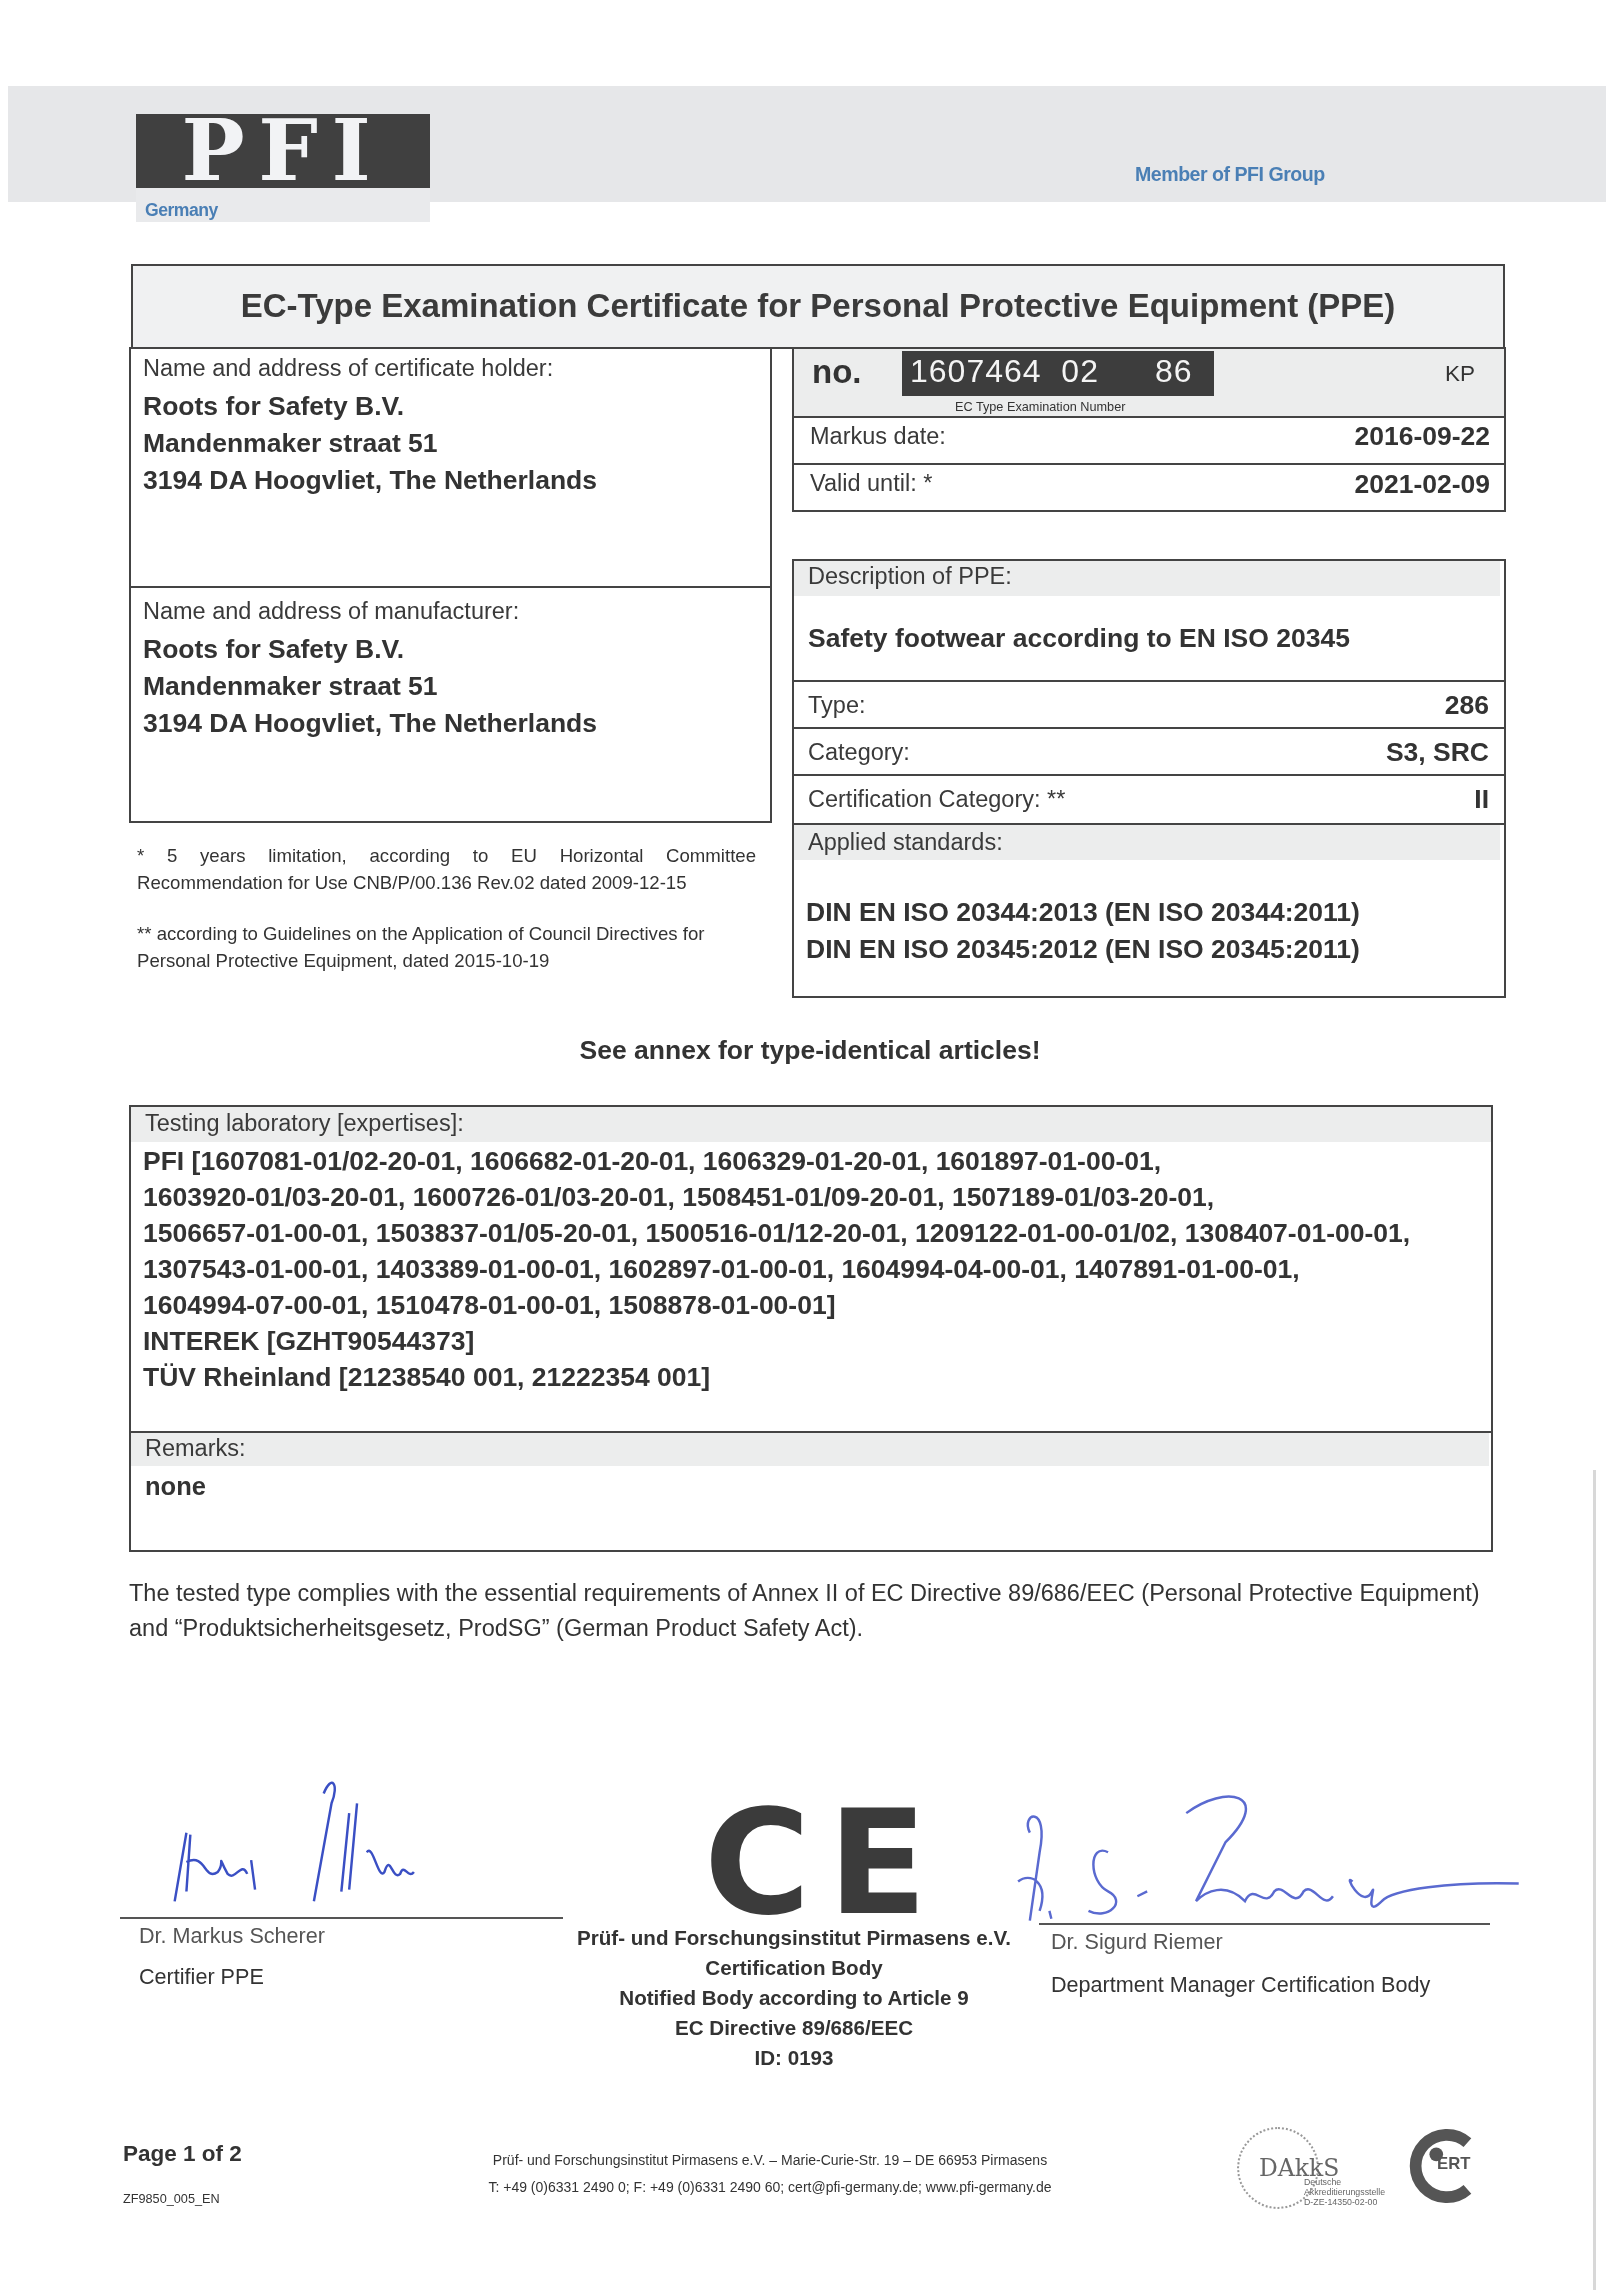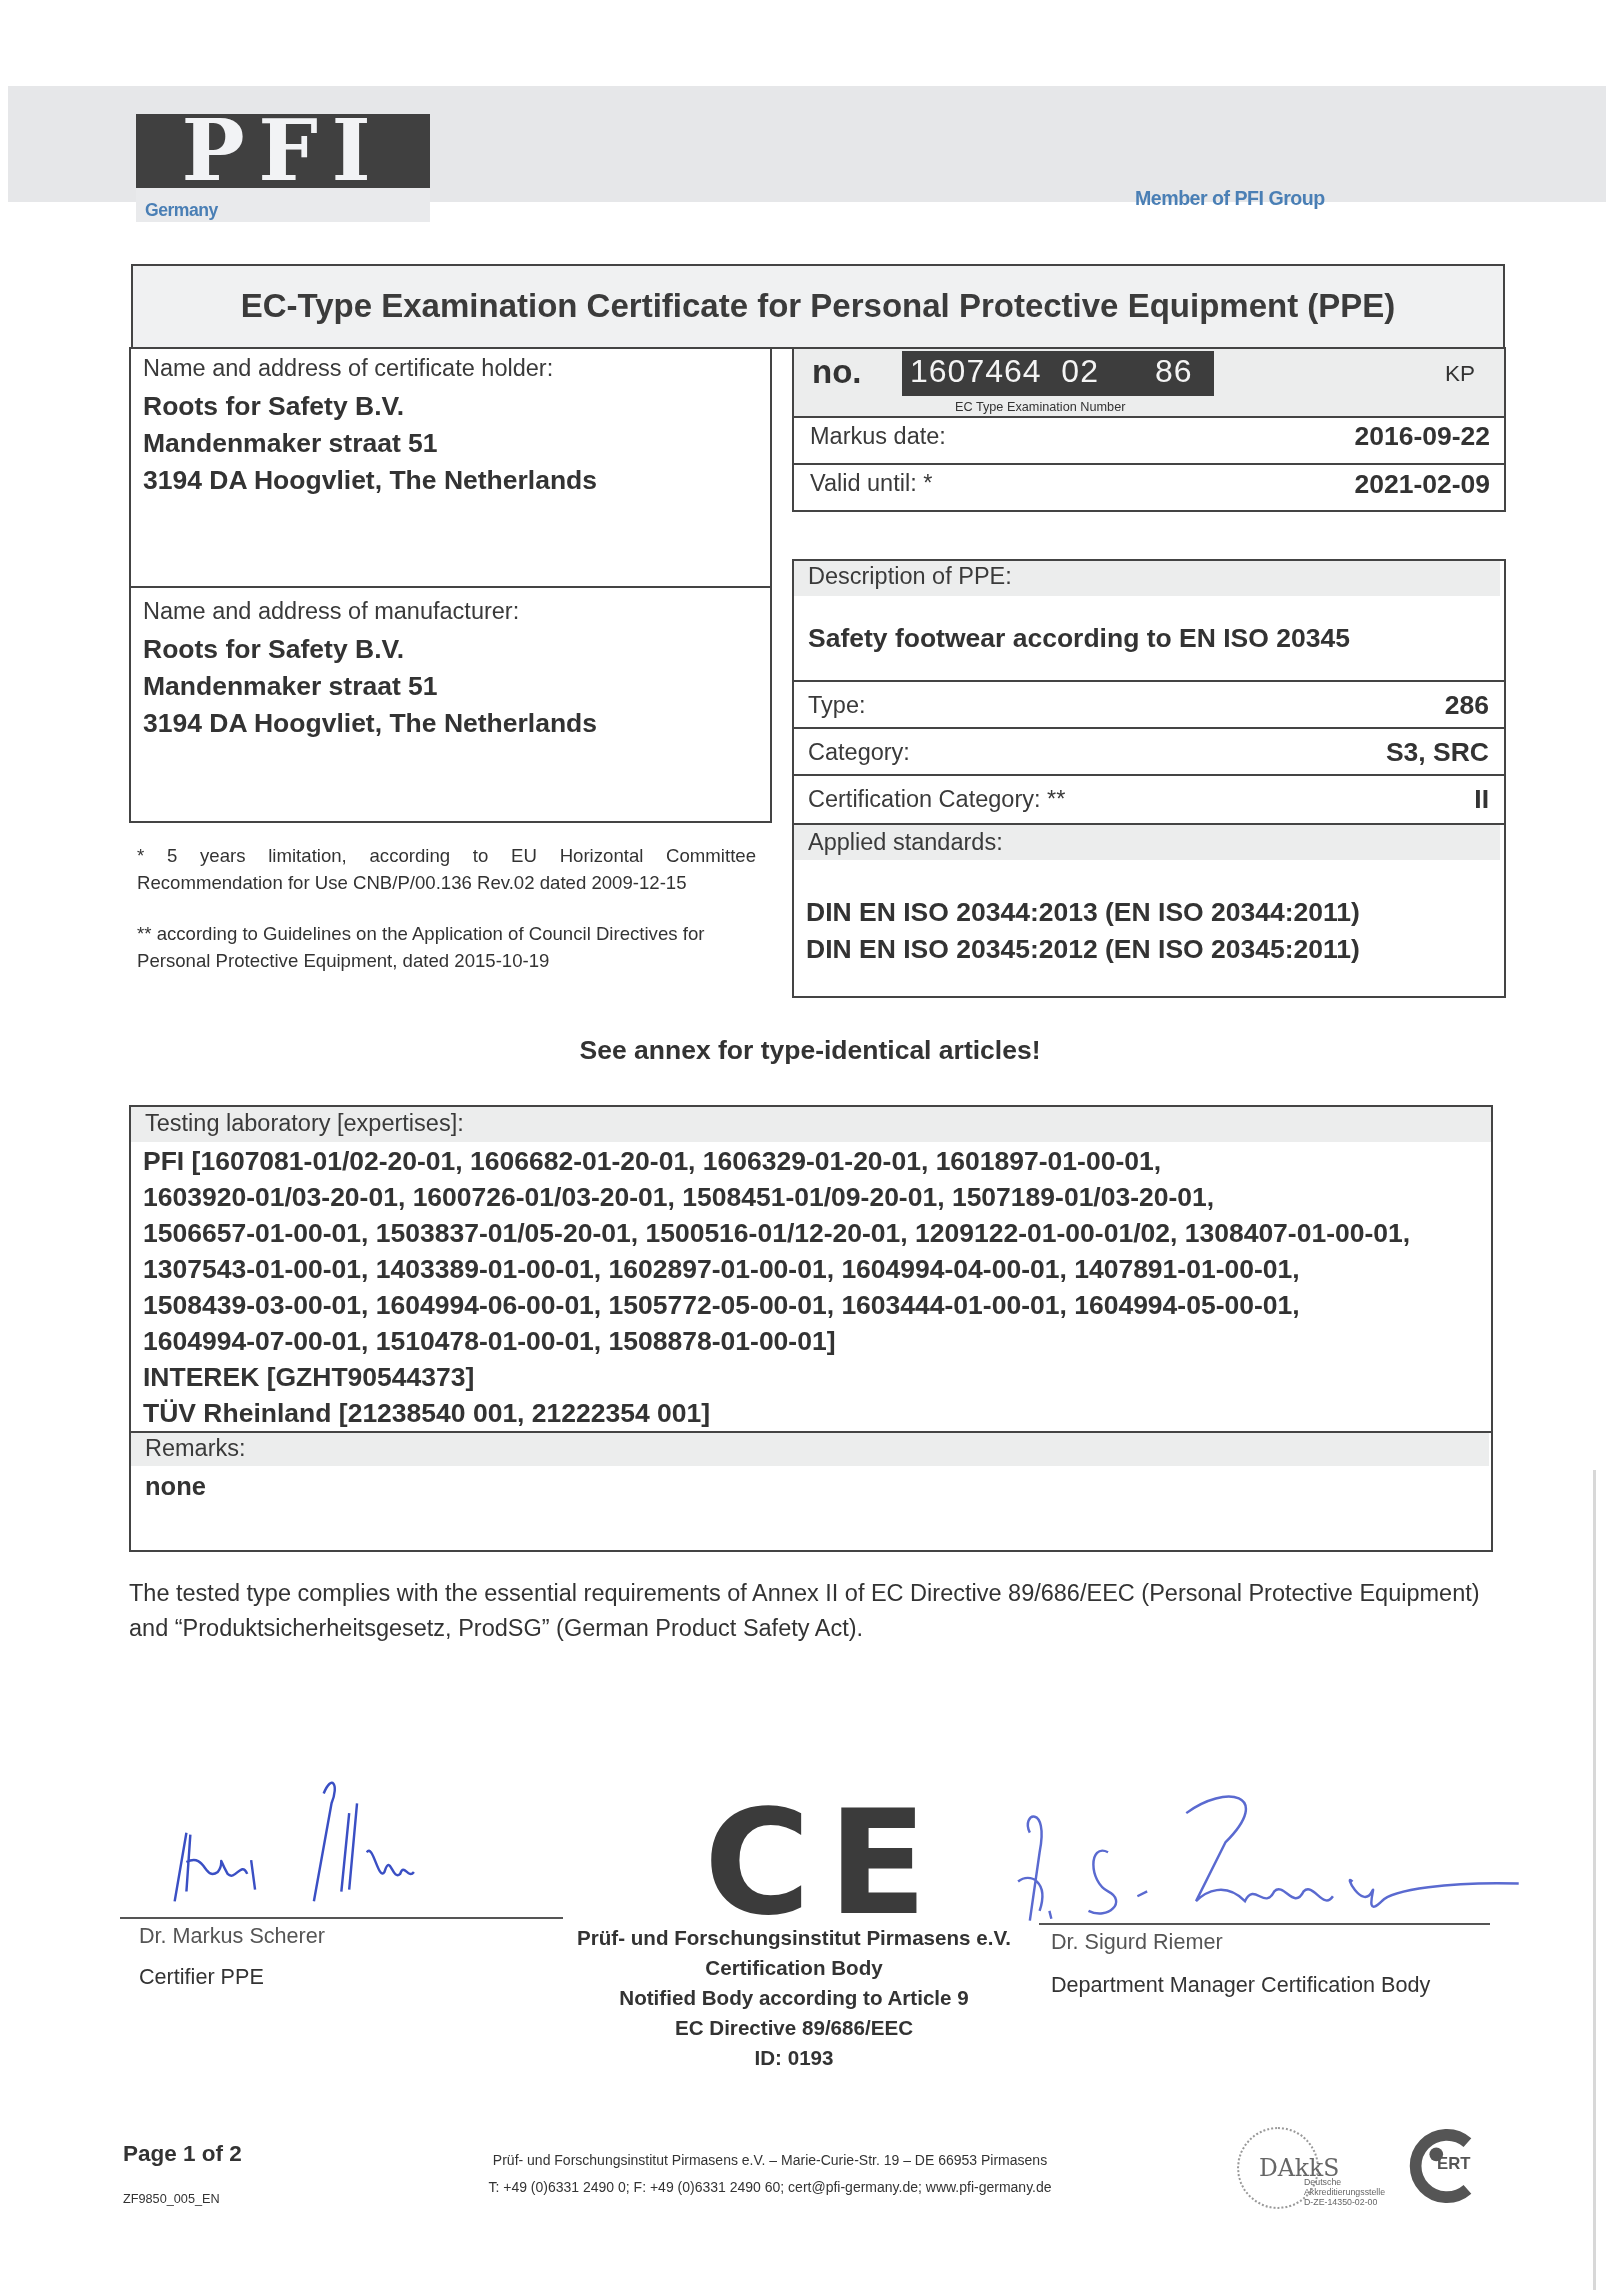--- a/index.html
+++ b/index.html
@@ -28,21 +28,21 @@
     font-family: "DejaVu Serif", "Liberation Serif", serif;
     font-weight: bold; font-size: 84px; color: #f2f3f5;
     letter-spacing: 13.7px; line-height: 1;
   }
   .logo-sub {
     left: 145px; top: 200px; font-size: 17.6px; font-weight: bold;
     color: #4a7fb5; letter-spacing: -0.5px;
   }
   .member {
     left: 1135px; top: 163px; font-size: 19.6px; font-weight: bold;
-    color: #4a7fb5; letter-spacing: -0.5px; margin-top: 24px;
+    color: #4a7fb5; letter-spacing: -0.5px;
   }
   .box { border: 2px solid #444; box-sizing: border-box; }
   .title-box {
     left: 131px; top: 264px; width: 1374px; height: 85px;
     background: #f0f1f2;
   }
   .title {
     left: 131px; top: 287px; width: 1374px; text-align: center;
     font-size: 33px; font-weight: bold; color: #3b3b3b;
   }
@@ -153,21 +153,20 @@
 <div class="abs" style="left:0; top:1035px; width:1620px; text-align:center; font-size:26.5px; font-weight:bold; color:#333;">See annex for type-identical articles!</div>
 
 <div class="abs box lab-box"></div>
 <div class="abs gray-head" style="left:131px; top:1107px; width:1360px; height:35px;"></div>
 <div class="abs lbl" style="left:145px; top:1110px;">Testing laboratory [expertises]:</div>
 <div class="abs" style="left:143px; top:1143px; width:1343px;">
   <div class="lab-line">PFI [1607081-01/02-20-01, 1606682-01-20-01, 1606329-01-20-01, 1601897-01-00-01,</div>
   <div class="lab-line">1603920-01/03-20-01, 1600726-01/03-20-01, 1508451-01/09-20-01, 1507189-01/03-20-01,</div>
   <div class="lab-line">1506657-01-00-01, 1503837-01/05-20-01, 1500516-01/12-20-01, 1209122-01-00-01/02, 1308407-01-00-01,</div>
   <div class="lab-line">1307543-01-00-01, 1403389-01-00-01, 1602897-01-00-01, 1604994-04-00-01, 1407891-01-00-01,</div>
-  <div class="lab-line">1508439-03-00-01, 1604994-06-00-01, 1505772-05-00-01, 1603444-01-00-01, 1604994-05-00-01,</div>
   <div class="lab-line">1604994-07-00-01, 1510478-01-00-01, 1508878-01-00-01]</div>
   <div class="lab-line">INTEREK [GZHT90544373]</div>
   <div class="lab-line">TÜV Rheinland [21238540 001, 21222354 001]</div>
 </div>
 <div class="abs" style="left:131px; top:1431px; width:1360px;">
     <div class="row-line"></div>
   </div>
 <div class="abs gray-head" style="left:131px; top:1433px; width:1358px; height:33px;"></div>
 <div class="abs lbl" style="left:145px; top:1435px;">Remarks:</div>
 <div class="abs bold-line" style="left:145px; top:1472px; font-size:25.5px;">none</div>

